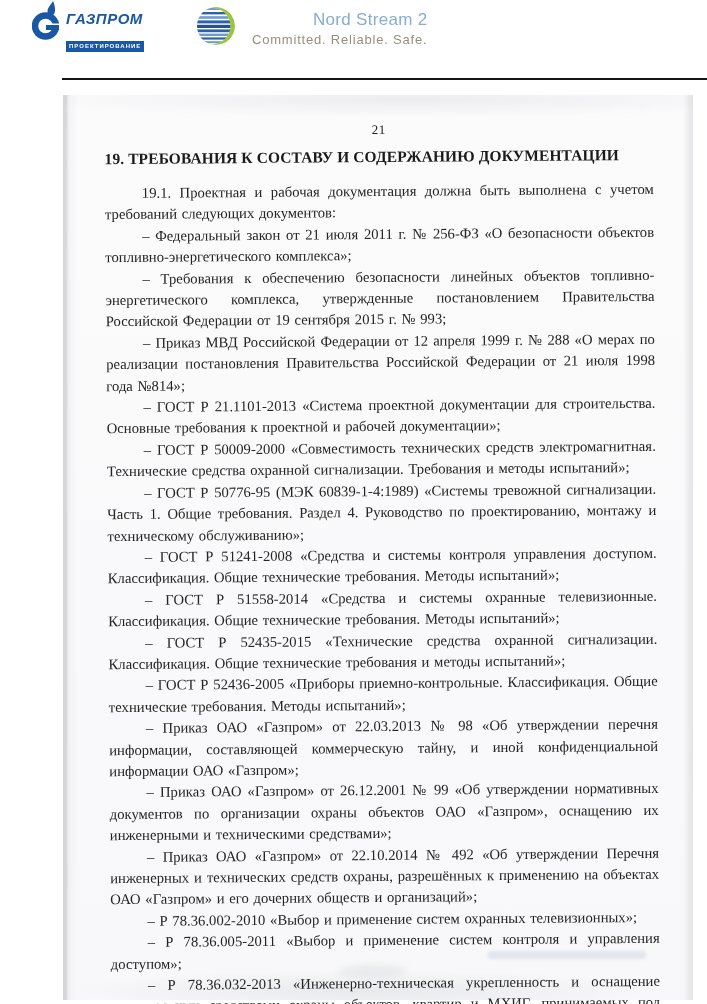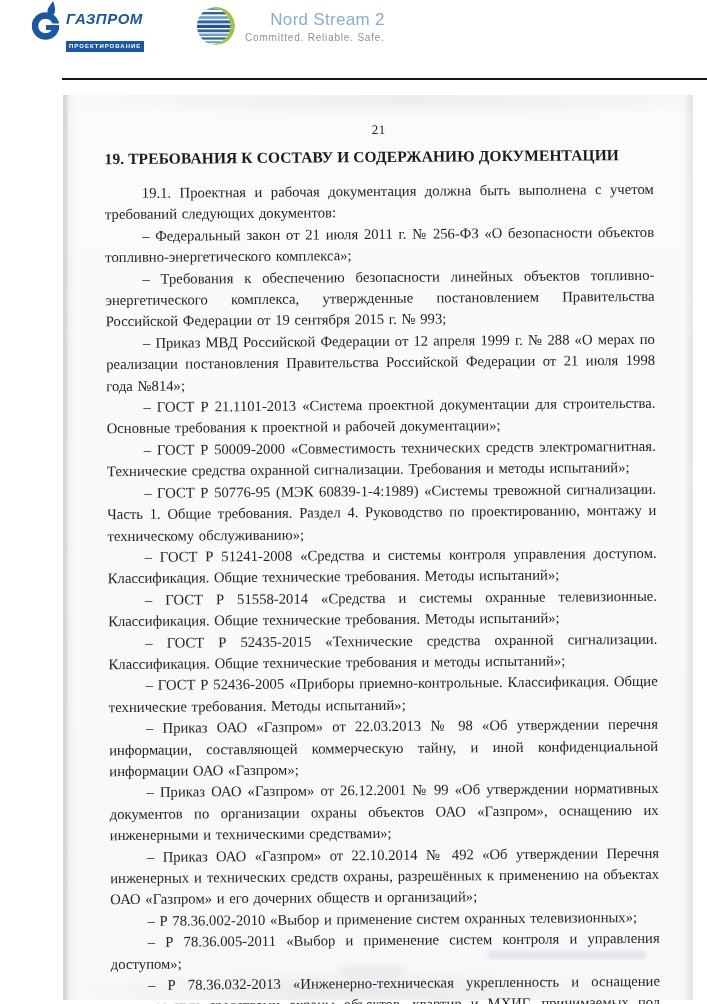--- a/index.html
+++ b/index.html
@@ -22,30 +22,30 @@
   .gazprom-sub {
     margin-top: 2px;
     background: #1a57a5; color: #ffffff;
     font-size: 6px; font-weight: bold; letter-spacing: 1px;
     padding: 2px 3px; text-align: center; line-height: 7px;
     white-space: nowrap;
   }
 
   .ns-logo {
     position: absolute; left: 196px; top: 6px;
-    display: flex; align-items: flex-start; gap: 9px;
+    display: flex; align-items: flex-start; gap: 16px;
   }
   .ns-mark { width: 40px; height: 40px; flex: 0 0 auto; }
   .ns-textcol { display: flex; flex-direction: column; align-items: flex-end; margin-top: 4px; }
   .ns-word {
     color: #86aecf; font-size: 17px; font-weight: normal;
     letter-spacing: 0.3px; line-height: 20px; white-space: nowrap;
   }
   .ns-tagline {
-    color: #95907e; font-size: 10px; letter-spacing: 0.8px;
+    color: #95907e; font-size: 13px; letter-spacing: 0.8px;
     margin-top: 2px; white-space: nowrap;
   }
 
   .header-rule {
     position: absolute; top: 78px; left: 62px; right: 0; height: 2px;
     background: #151515;
   }
 
   
   .scan-page {

